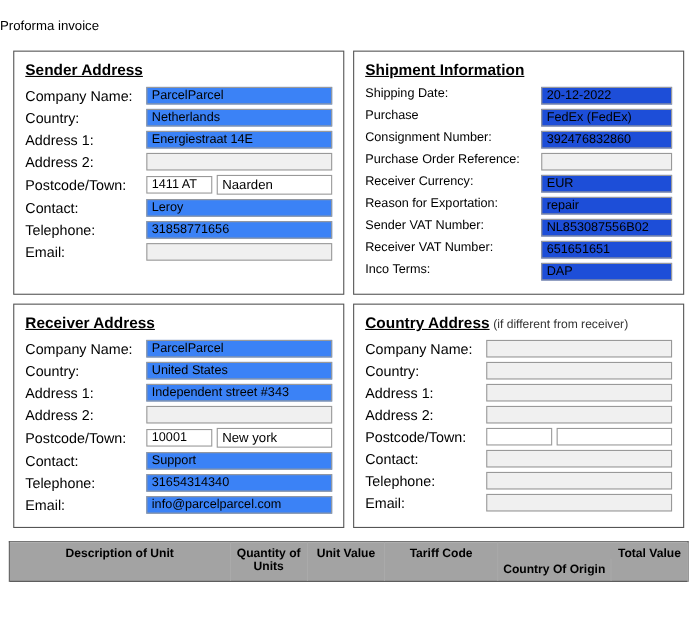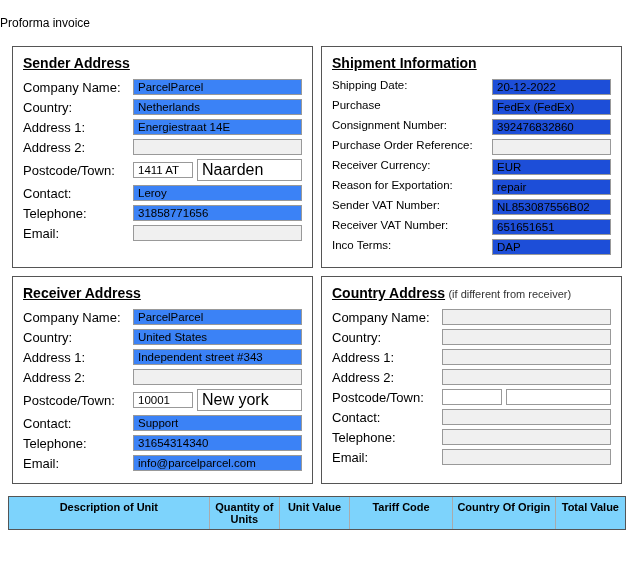--- a/index.html
+++ b/index.html
@@ -72,21 +72,21 @@
       min-height: 16px;
       padding: 1px 4px;
       font-size: 11.5px;
       width: 60px;
       margin-right: 4px;
     }
     .postcode-row .town-box {
       border: 1px solid #999;
       min-height: 16px;
       padding: 1px 4px;
-      font-size: 16px;
+      font-size: 12px;
       flex: 1;
     }
     
     .ship-field-row {
       display: flex;
       align-items: flex-start;
       margin-bottom: 4px;
     }
     .ship-label {
       width: 160px;
@@ -105,36 +105,36 @@
       background: #f0f0f0;
     }
     
     .table-section {
       margin: 8px 8px 0 8px;
       border: 1.5px solid #555;
       border-bottom: none;
     }
     .table-header {
       display: flex;
-      background: #7dd3fc;
+      background: #a3a3a3;
       border-bottom: 1.5px solid #555;
     }
     .th {
       font-size: 11px;
       font-weight: bold;
       text-align: center;
       padding: 4px 2px;
       border-right: 1px solid #aaa;
     }
     .th:last-child { border-right: none; }
     .col-desc { flex: 3; }
     .col-qty { flex: 1; }
     .col-unit { flex: 1; }
     .col-tariff { flex: 1.5; }
-    .col-country { flex: 1.5; }
+    .col-country { flex: 1.5; margin-top: 15px; }
     .col-total { flex: 1; }
     .delivery-note {
       font-size: 11px;
       color: #333;
     }
   </style>
 </head>
 <body>
 
 <h1>Proforma invoice</h1>

